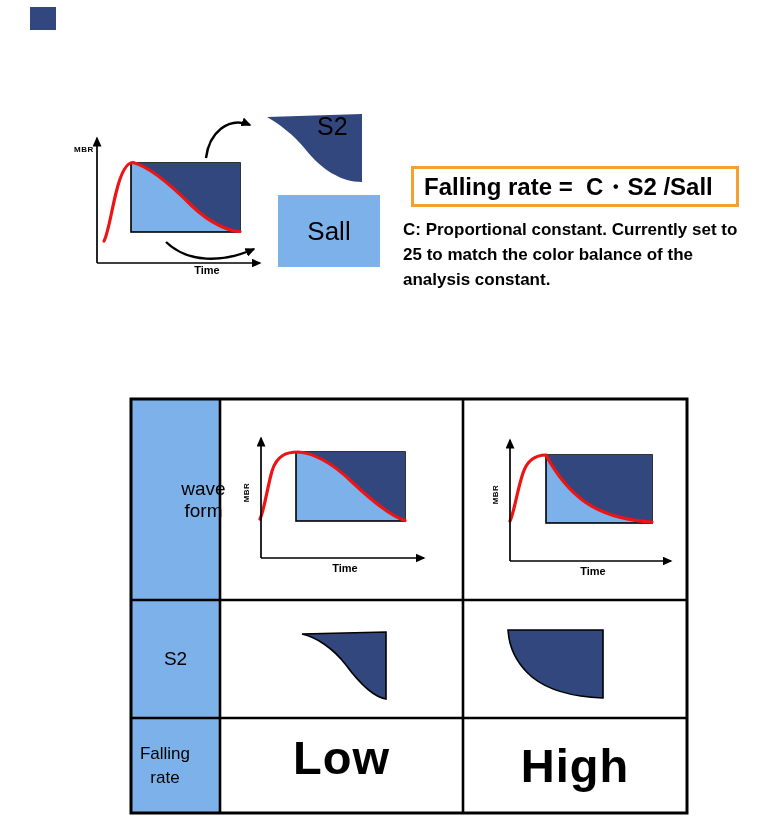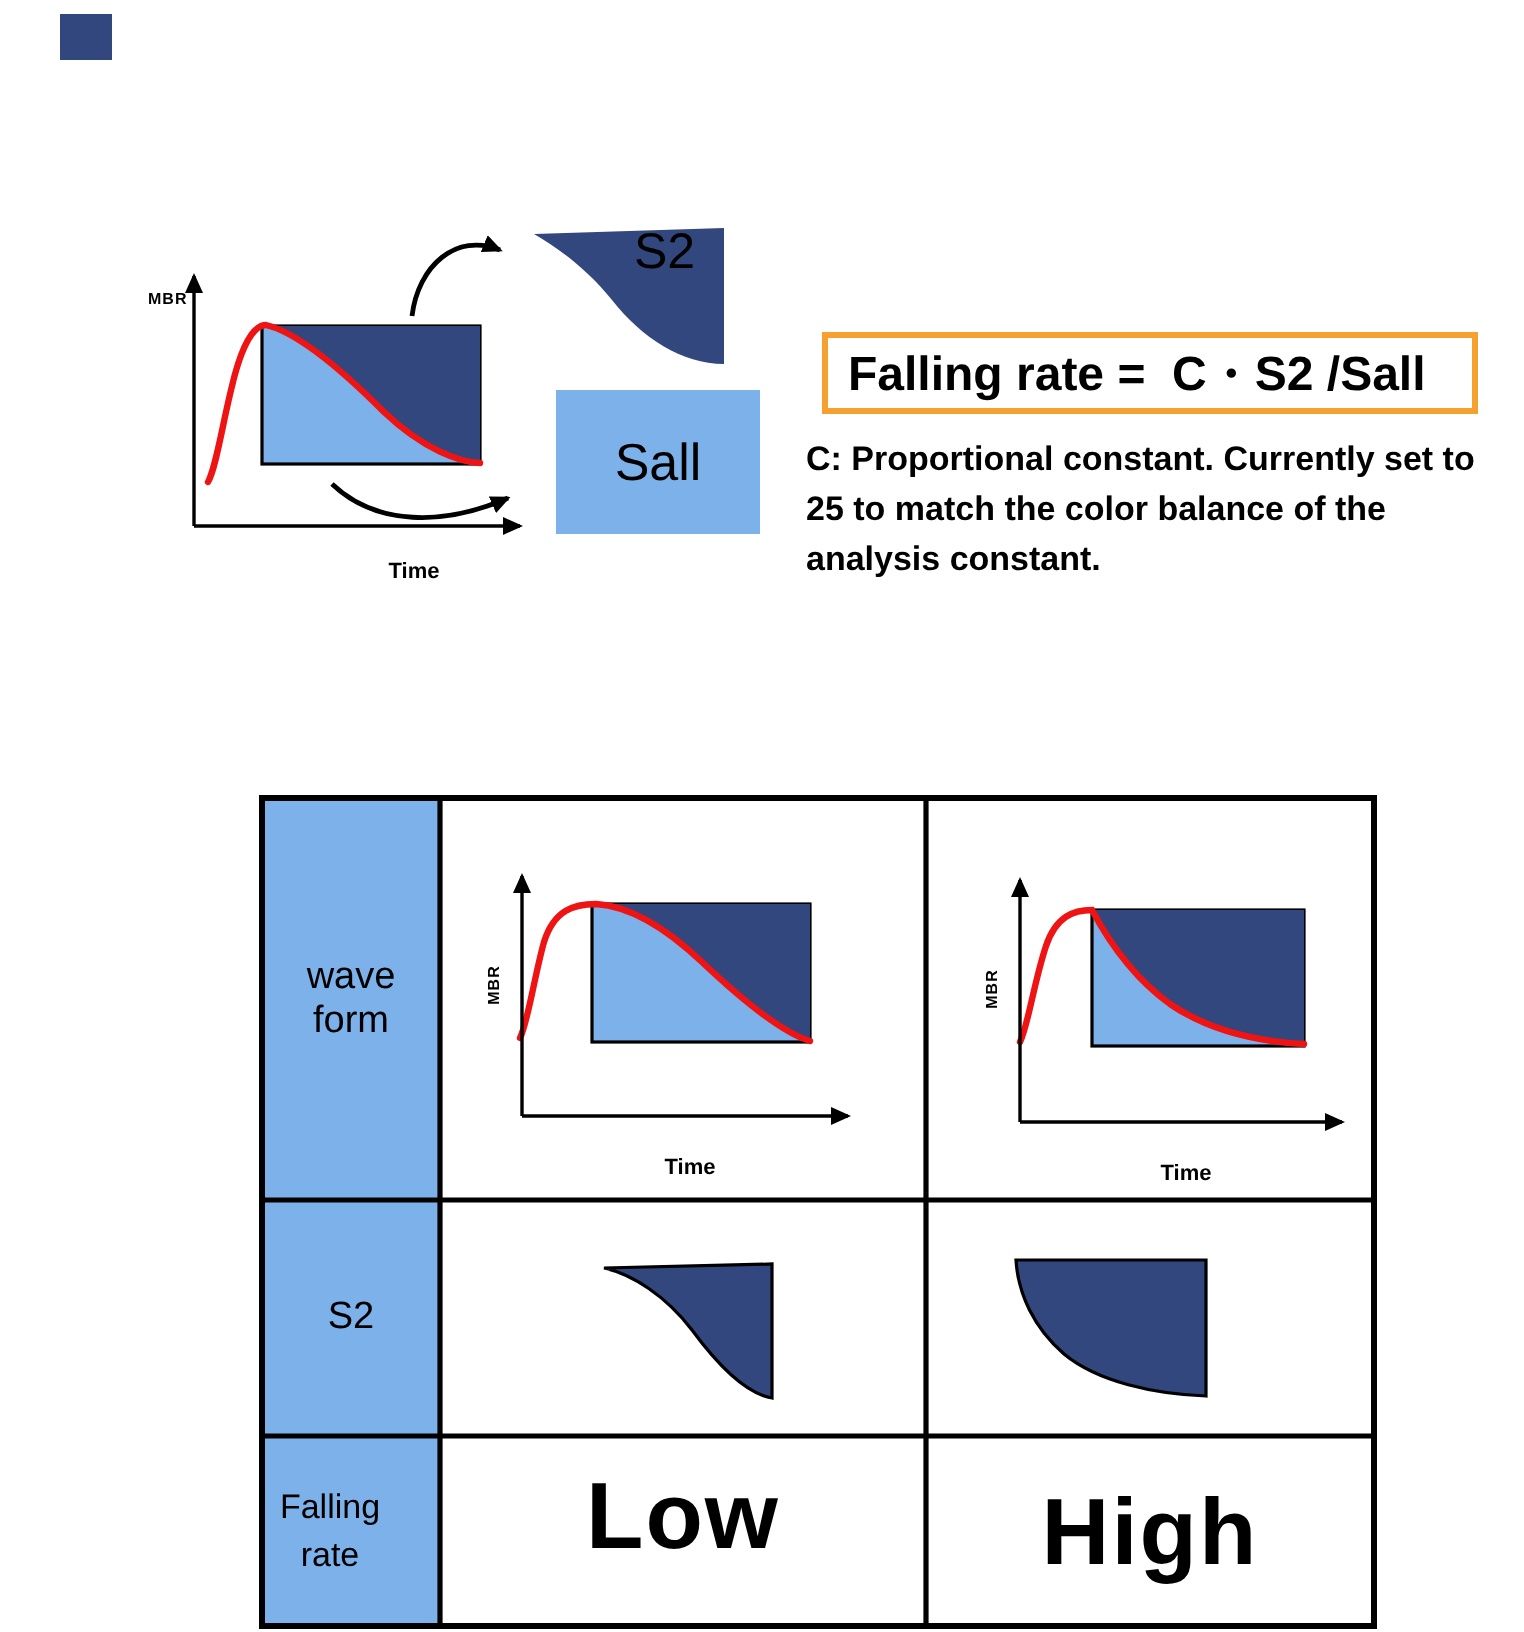--- a/index.html
+++ b/index.html
@@ -20,21 +20,21 @@
   .fill-dark{fill:var(--dark-blue);}
   .stroke-thin{stroke:#000;stroke-width:1.6;}
   .no-stroke{stroke:none;}
   .curve-red{fill:none;stroke:var(--red);stroke-width:3.2;stroke-linecap:round;}
   .axis{stroke:#000;stroke-width:1.7;fill:none;}
   .arrow{stroke:#000;stroke-width:2.4;fill:none;}
   .gridline{stroke:#000;stroke-width:2.6;}
   .outer{fill:none;stroke:#000;stroke-width:3;}
   .mbr{font-size:8px;font-weight:bold;letter-spacing:0.5px;}
   .rot{transform:rotate(-90deg);transform-origin:center center;}
-  .time{font-size:11px;font-weight:bold;text-align:center;width:46px;margin-top:16px;}
+  .time{font-size:11px;font-weight:bold;text-align:center;width:46px;}
   .s2-label{font-size:25px;}
   .sall-box{display:flex;align-items:center;justify-content:center;font-size:26px;}
   .formula-box{
     position:absolute;left:411px;top:166px;width:312px;height:35px;
     border:3px solid var(--orange);display:flex;align-items:center;
     padding-left:10px;font-size:24px;font-weight:bold;
   }
   .note{position:absolute;left:403px;top:217px;font-size:17px;font-weight:bold;line-height:25px;}
   .cell{position:absolute;display:flex;align-items:center;justify-content:center;text-align:center;}
   .hdr{font-size:19px;}
@@ -104,21 +104,21 @@
 
   <div class="formula-box">
     <span>Falling rate = &nbsp;C・S2 /Sall</span>
   </div>
   <div class="note">
     <div>C: Proportional constant. Currently set to</div>
     <div>25 to match the color balance of the</div>
     <div>analysis constant.</div>
   </div>
 
-  <div class="cell hdr" style="left:133px;top:401px;width:85px;height:197px;">wave form</div>
+  <div class="cell hdr" style="left:133px;top:401px;width:85px;height:197px;padding-left:28px;">wave form</div>
   <div class="cell hdr" style="left:133px;top:602px;width:85px;height:114px;">S2</div>
   <div class="cell hdr-small" style="left:133px;top:720px;width:64px;height:91px;display:flex;align-items:center;justify-content:center;position:absolute;">
     <div>Falling</div>
     <div>rate</div>
   </div>
 
   <div class="lbl mbr rot" style="left:237px;top:488px;">MBR</div>
   <div class="lbl time" style="left:322px;top:562px;">Time</div>
   <div class="lbl mbr rot" style="left:486px;top:490px;">MBR</div>
   <div class="lbl time" style="left:570px;top:565px;">Time</div>

